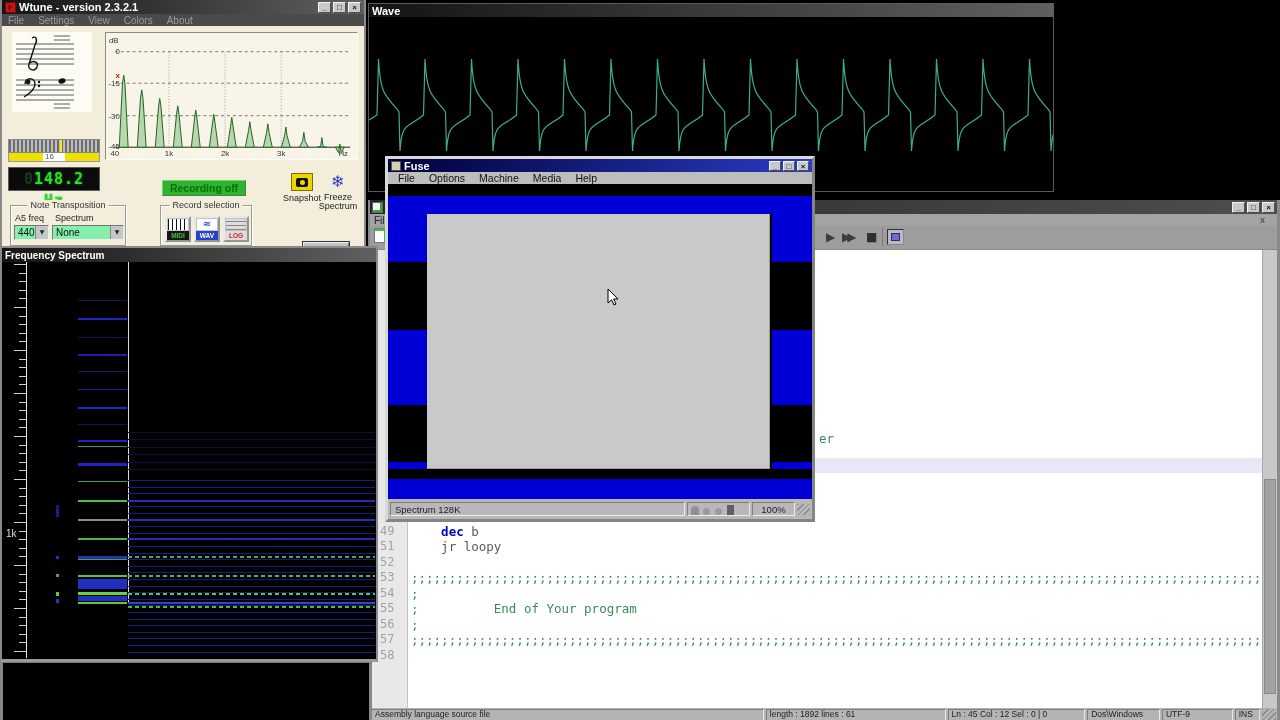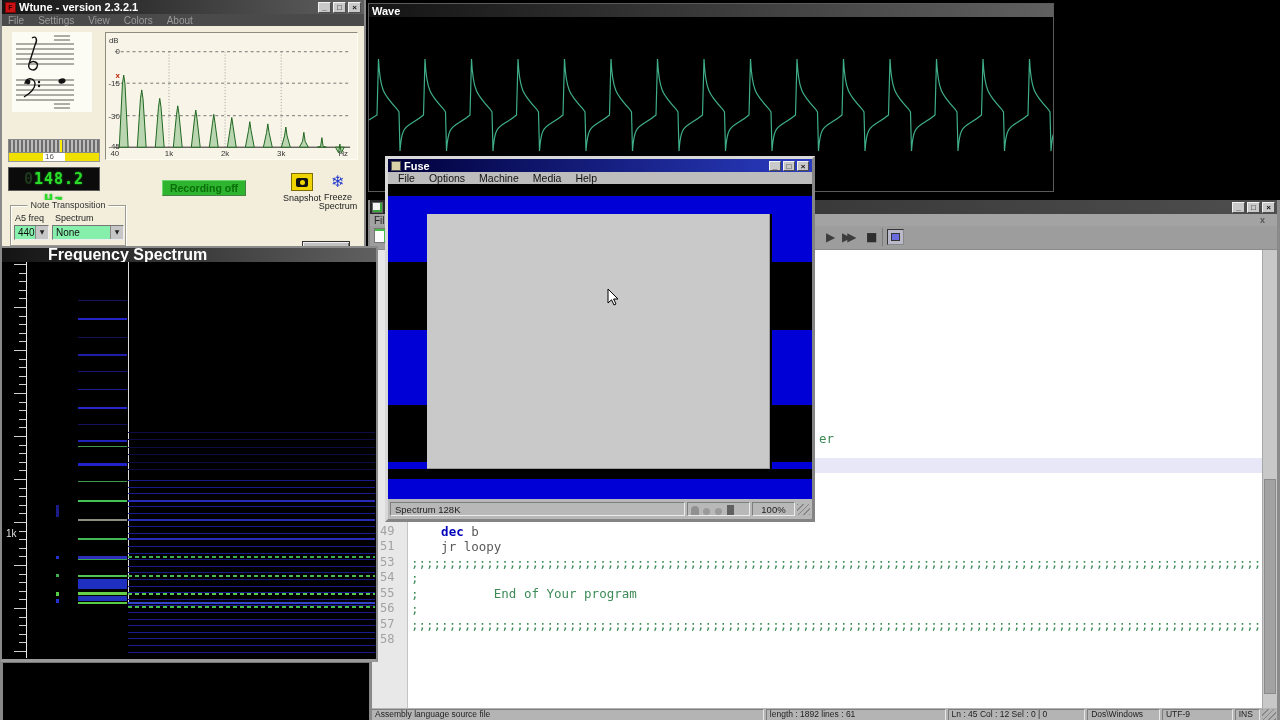--- a/index.html
+++ b/index.html
@@ -142,20 +142,24 @@
       <div id="hl-line"></div>
       <span id="frag">er</span>
       <div id="code-lines">
           <div class="code-row">
             <div class="gut">49</div>
             <div class="ltext"><span class="pl">    </span><span class="kw">dec</span><span class="pl"> b</span></div>
           </div>
           <div class="code-row">
             <div class="gut">51</div>
             <div class="ltext"><span class="pl">    jr loopy</span></div>
+          </div>
+          <div class="code-row">
+            <div class="gut">52</div>
+            <div class="ltext"></div>
           </div>
           <div class="code-row">
             <div class="gut">53</div>
             <div class="ltext"><span class="cm">;;;;;;;;;;;;;;;;;;;;;;;;;;;;;;;;;;;;;;;;;;;;;;;;;;;;;;;;;;;;;;;;;;;;;;;;;;;;;;;;;;;;;;;;;;;;;;;;;;;;;;;;;;;;;;;;;;;;;;;;;;;;</span></div>
           </div>
           <div class="code-row">
             <div class="gut">54</div>
             <div class="ltext"><span class="cm">;</span></div>
           </div>
           <div class="code-row">
@@ -302,28 +306,43 @@
         <div class="dropdown" style="left:3px;top:19px;width:35px;height:15px;">
           <span class="dd-text">440</span>
           <span class="dd-btn">▼</span>
         </div>
         <div class="dropdown" style="left:41px;top:19px;width:72px;height:15px;">
           <span class="dd-text">None</span>
           <span class="dd-btn">▼</span>
         </div>
       </div>
 
+      <div class="groupbox" style="left:158px;top:179px;width:92px;height:41px;">
+        <span class="gb-legend">Record selection</span>
+        <div class="toolbtn" style="left:4px;top:10px;width:26px;height:26px;">
+          <span class="tb-graphic" style="background:repeating-linear-gradient(90deg,#111 0 1px,#fff 1px 4px);"></span>
+          <span class="tb-lab" style="background:#161616;color:#33cc33;">MIDI</span>
+        </div>
+        <div class="toolbtn" style="left:33px;top:10px;width:26px;height:26px;">
+          <span class="tb-graphic" style="background:#fff;color:#2244cc;font:bold 10px/10px 'DejaVu Sans',sans-serif;text-align:center;">≈</span>
+          <span class="tb-lab" style="background:#2244cc;color:#fff;">WAV</span>
+        </div>
+        <div class="toolbtn" style="left:62px;top:10px;width:26px;height:26px;">
+          <span class="tb-graphic" style="background:repeating-linear-gradient(0deg,#888 0 1px,#ddd 1px 4px);"></span>
+          <span class="tb-lab" style="background:#ddd;color:#cc2222;">LOG</span>
+        </div>
+      </div>
 
       <div id="exit-btn">Exit</div>
     </div>
   </div>
 
   <div class="win" id="fswin">
     <div class="titlebar dark-tb">
-      <span class="tb-title" style="font-size:16px;margin-left:43px;">Frequency Spectrum</span>
+      <span class="tb-title" style="font-size:10px;">Frequency Spectrum</span>
     </div>
     <div id="fs-canvas">
       <span id="fs-1k">1k</span>
     <div class="absd" style="left: 24px; top: 0px; width: 1px; height: 396px; background: rgb(232, 232, 232);"></div>
         <div class="absd" style="left: 126px; top: 0px; width: 1px; height: 341px; background: rgb(220, 220, 220);"></div>
         <div class="absd" style="left: 12px; top: 2px; width: 12px; height: 1px; background: rgb(207, 207, 207);"></div>
         <div class="absd" style="left: 17px; top: 10.6px; width: 7px; height: 1px; background: rgb(207, 207, 207);"></div>
         <div class="absd" style="left: 17px; top: 19.2px; width: 7px; height: 1px; background: rgb(207, 207, 207);"></div>
         <div class="absd" style="left: 17px; top: 27.8px; width: 7px; height: 1px; background: rgb(207, 207, 207);"></div>
         <div class="absd" style="left: 17px; top: 36.4px; width: 7px; height: 1px; background: rgb(207, 207, 207);"></div>

